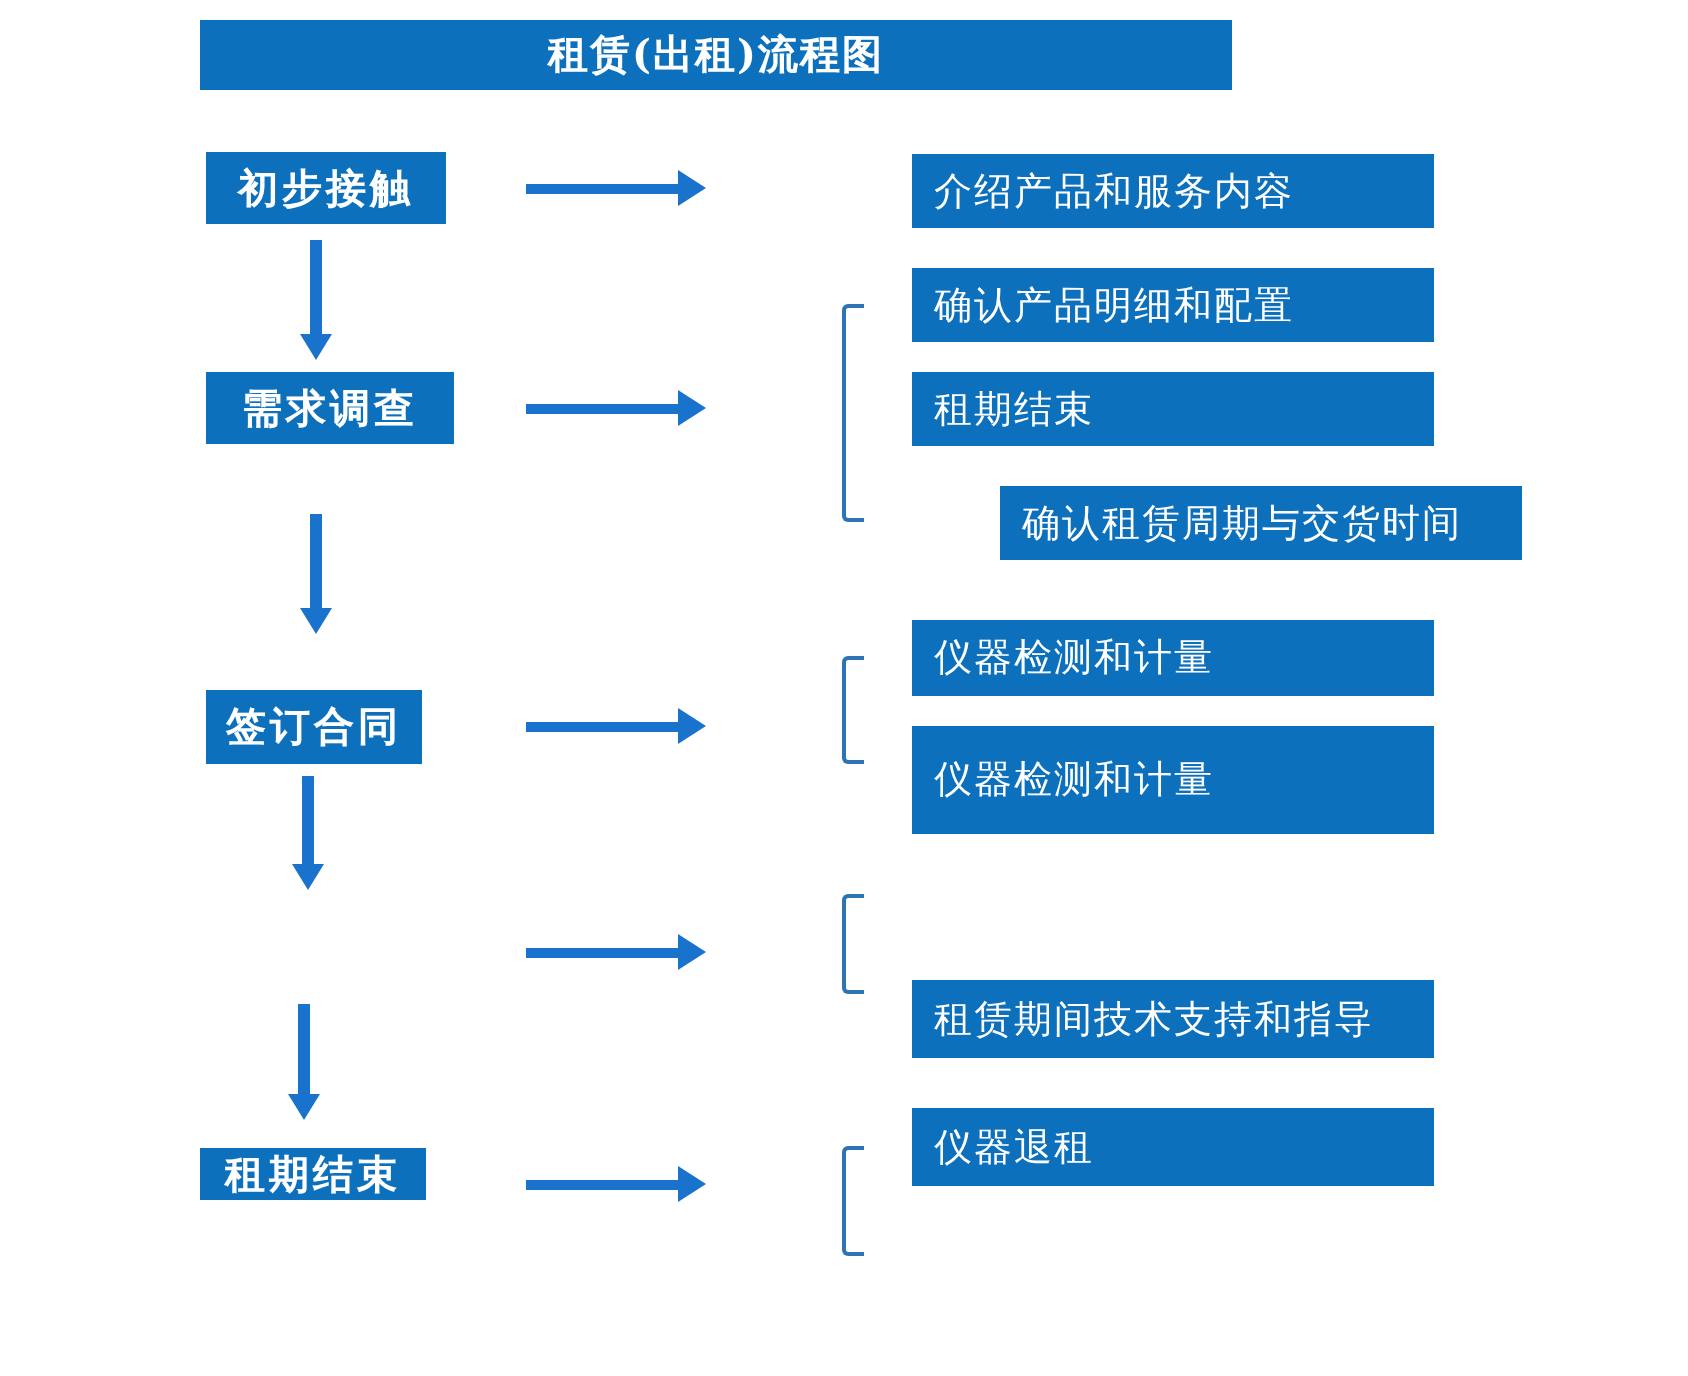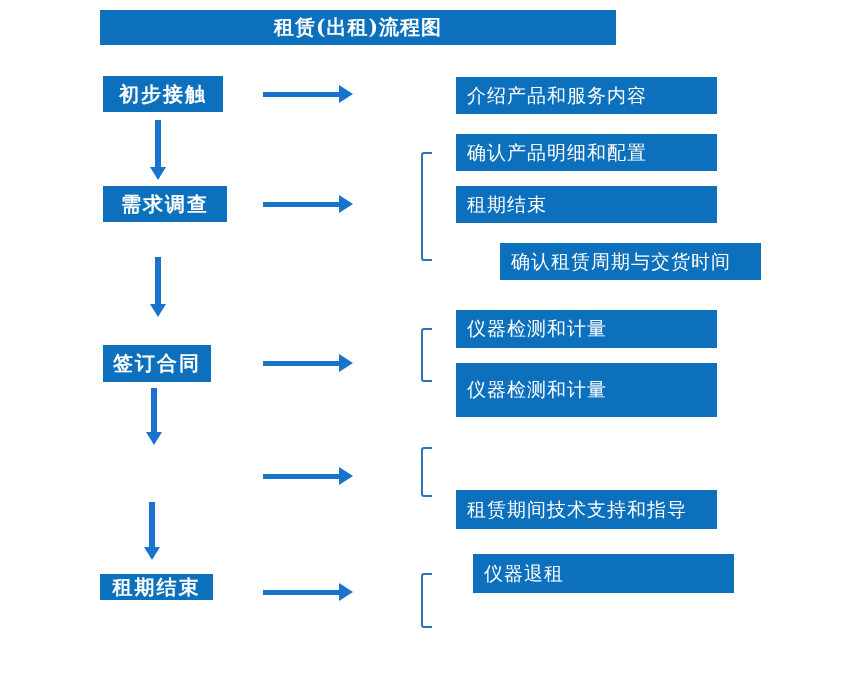--- a/index.html
+++ b/index.html
@@ -116,15 +116,15 @@
 
   <div class="child-box" style="top:134px;height:37px;">确认产品明细和配置</div>
   <div class="child-box" style="top:186px;height:37px;">租期结束</div>
   <div class="child-box" style="top:243px;height:37px;margin-left:44px;">确认租赁周期与交货时间</div>
 
   <div class="child-box" style="top:310px;height:38px;">仪器检测和计量</div>
   <div class="child-box" style="top:363px;height:54px;text-align:right;">仪器检测和计量</div>
 
   <div class="child-box" style="top:490px;height:39px;">租赁期间技术支持和指导</div>
 
-  <div class="child-box" style="top:554px;height:39px;margin-left:17px;">仪器退租</div>
+  <div class="child-box" style="top:554px;height:39px;">仪器退租</div>
 
 </div>
 
 </body></html>

